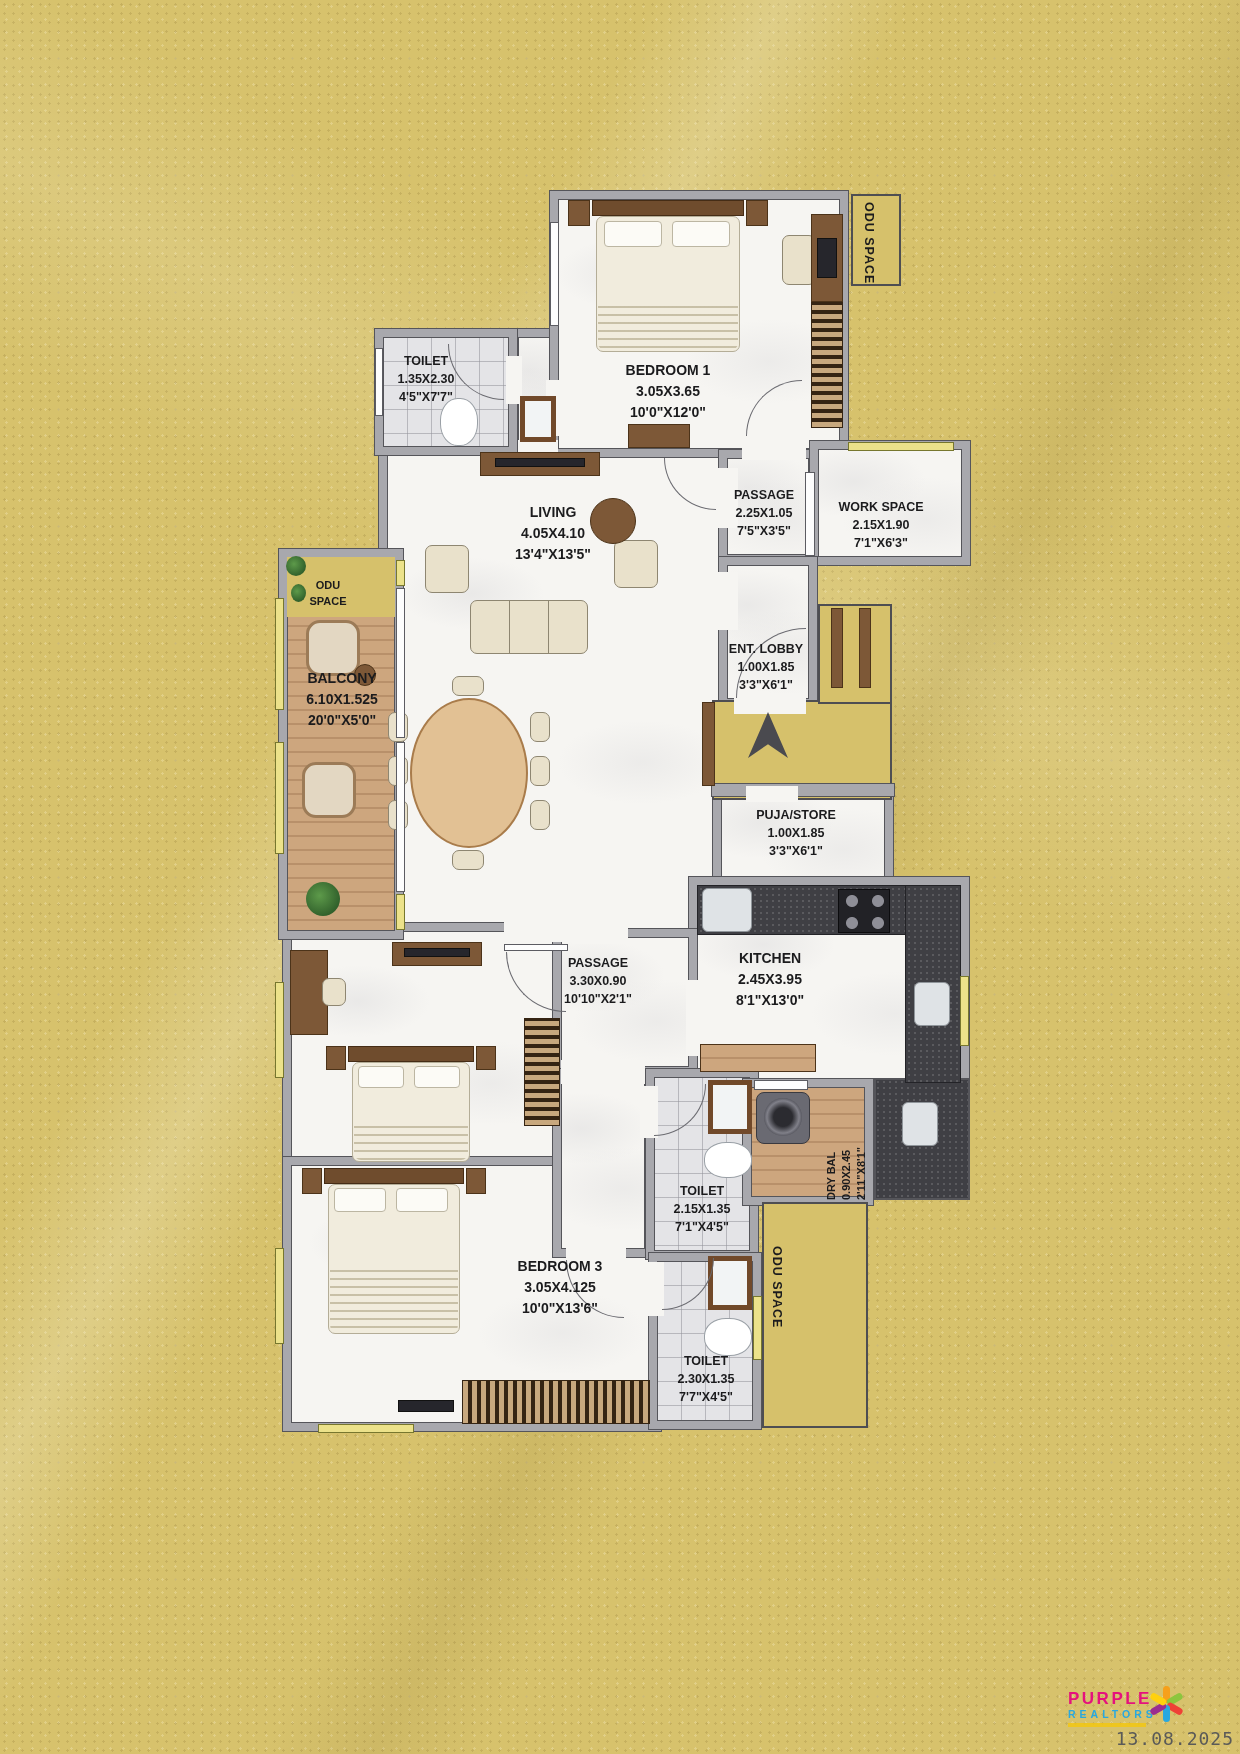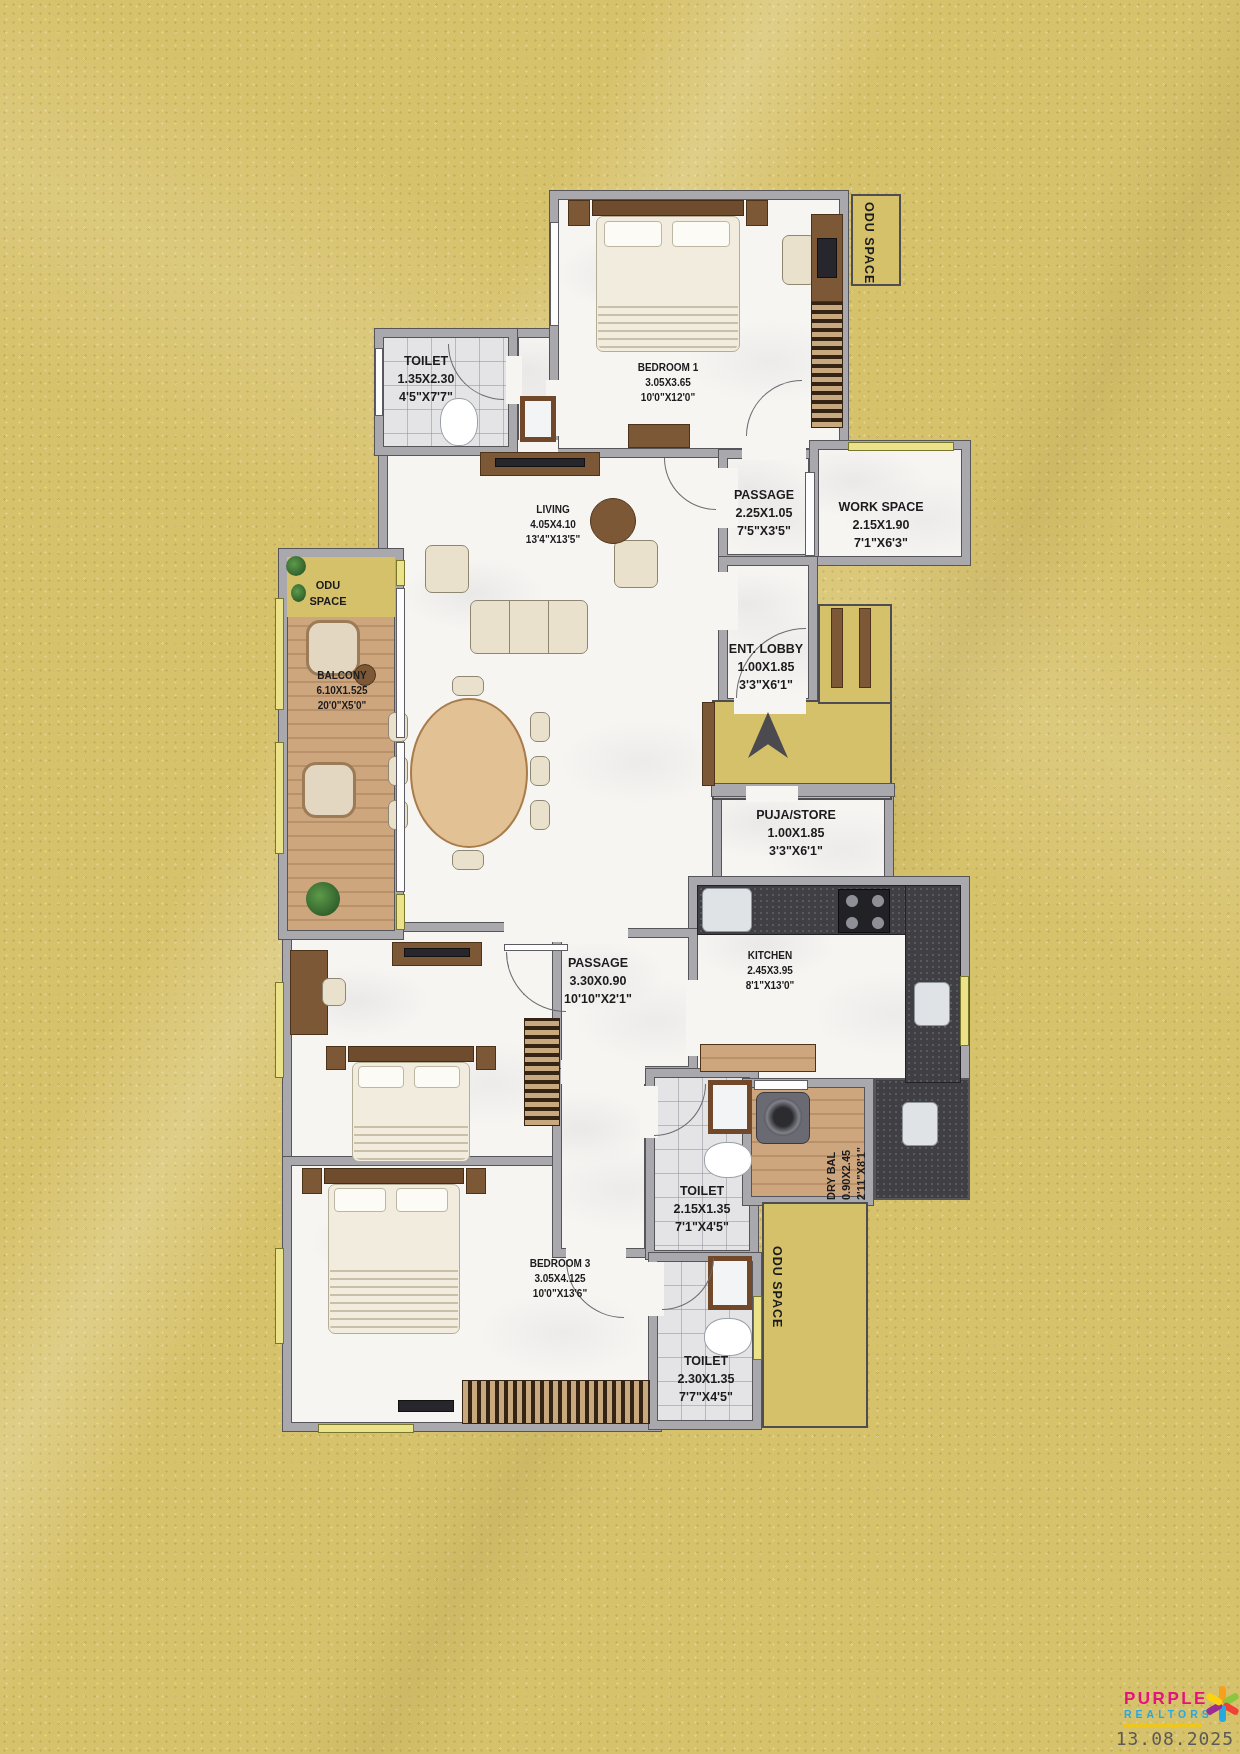--- a/index.html
+++ b/index.html
@@ -39,29 +39,29 @@
   .sofa,.chairb{background:#e9e1cb;border:1px solid #8e8671;border-radius:7px;}
   .rchair{background:#e3d7c2;border:3px solid #9c7b57;border-radius:14px;}
   .granite{background-color:#3f3f44;background-image:radial-gradient(rgba(255,255,255,.14) 1px,transparent 1.4px);background-size:6px 6px;border:1px solid #232327;}
   .sink{background:#dfe3e6;border:1px solid #8f959a;border-radius:6px;}
   .wc{background:#fff;border:1.5px solid #9aa0a6;border-radius:46%;}
   .vanity{background:#f2f4f5;border:5px solid #71492a;}
   .plant{background:radial-gradient(circle at 40% 40%,#5d9a4a,#2f5e2a 75%);border-radius:50%;}
   .washer{background:#6a6a72;border:1px solid #3a3a40;border-radius:8px;}
   .drum{background:radial-gradient(circle,#2b2b30 35%,#808089 60%,#4a4a52 75%);border-radius:50%;}
   .tv{background:#26262c;border:1px solid #111;}
-  .lbl{position:absolute;z-index:6;text-align:center;font-weight:bold;color:#1b1b1d;font-size:10px;line-height:1.5;white-space:nowrap;}
+  .lbl{position:absolute;z-index:6;text-align:center;font-weight:bold;color:#1b1b1d;font-size:14px;line-height:1.5;white-space:nowrap;}
   .lbl.sm{font-size:12.5px;line-height:1.45;}
   .lbl span{display:block;}
   .vtext{position:absolute;z-index:6;writing-mode:vertical-rl;font-weight:bold;color:#1b1b1d;font-size:12.5px;letter-spacing:1px;white-space:nowrap;}
   .vlbl{position:absolute;z-index:6;writing-mode:vertical-rl;transform:rotate(180deg);font-weight:bold;color:#1b1b1d;font-size:11px;line-height:1.35;white-space:nowrap;}
   .vlbl span{display:block;}
   .arrow-n{position:absolute;z-index:4;background:#4a4a4f;clip-path:polygon(50% 0,100% 100%,50% 70%,0 100%);}
   .caption{position:absolute;left:30px;top:1652px;width:1062px;text-align:center;font-weight:600;font-size:30px;letter-spacing:.5px;color:#3b3b3d;white-space:pre;z-index:7;}
-  .logo{position:absolute;left:1124px;top:1690px;z-index:7;}
+  .logo{position:absolute;left:1068px;top:1690px;z-index:7;}
   .logo-top{font-weight:bold;font-size:17px;letter-spacing:2.5px;color:#e5127d;line-height:1;}
   .logo-bottom{font-weight:bold;font-size:10.5px;letter-spacing:4px;color:#29a8df;line-height:1.5;}
   .logo-bar{width:78px;height:4px;background:#f2c713;opacity:.85;}
   .logo-icon{position:absolute;left:78px;top:-6px;width:40px;height:40px;}
   .petal{position:absolute;left:17px;top:2px;width:7px;height:17px;border-radius:4px;transform-origin:3.5px 18px;}
   .date{position:absolute;left:1088px;top:1728px;width:146px;text-align:right;font-family:"DejaVu Sans Mono",monospace;font-size:18px;letter-spacing:1px;color:#5a5a58;z-index:7;}
 </style>
 </head>
 <body>
 

